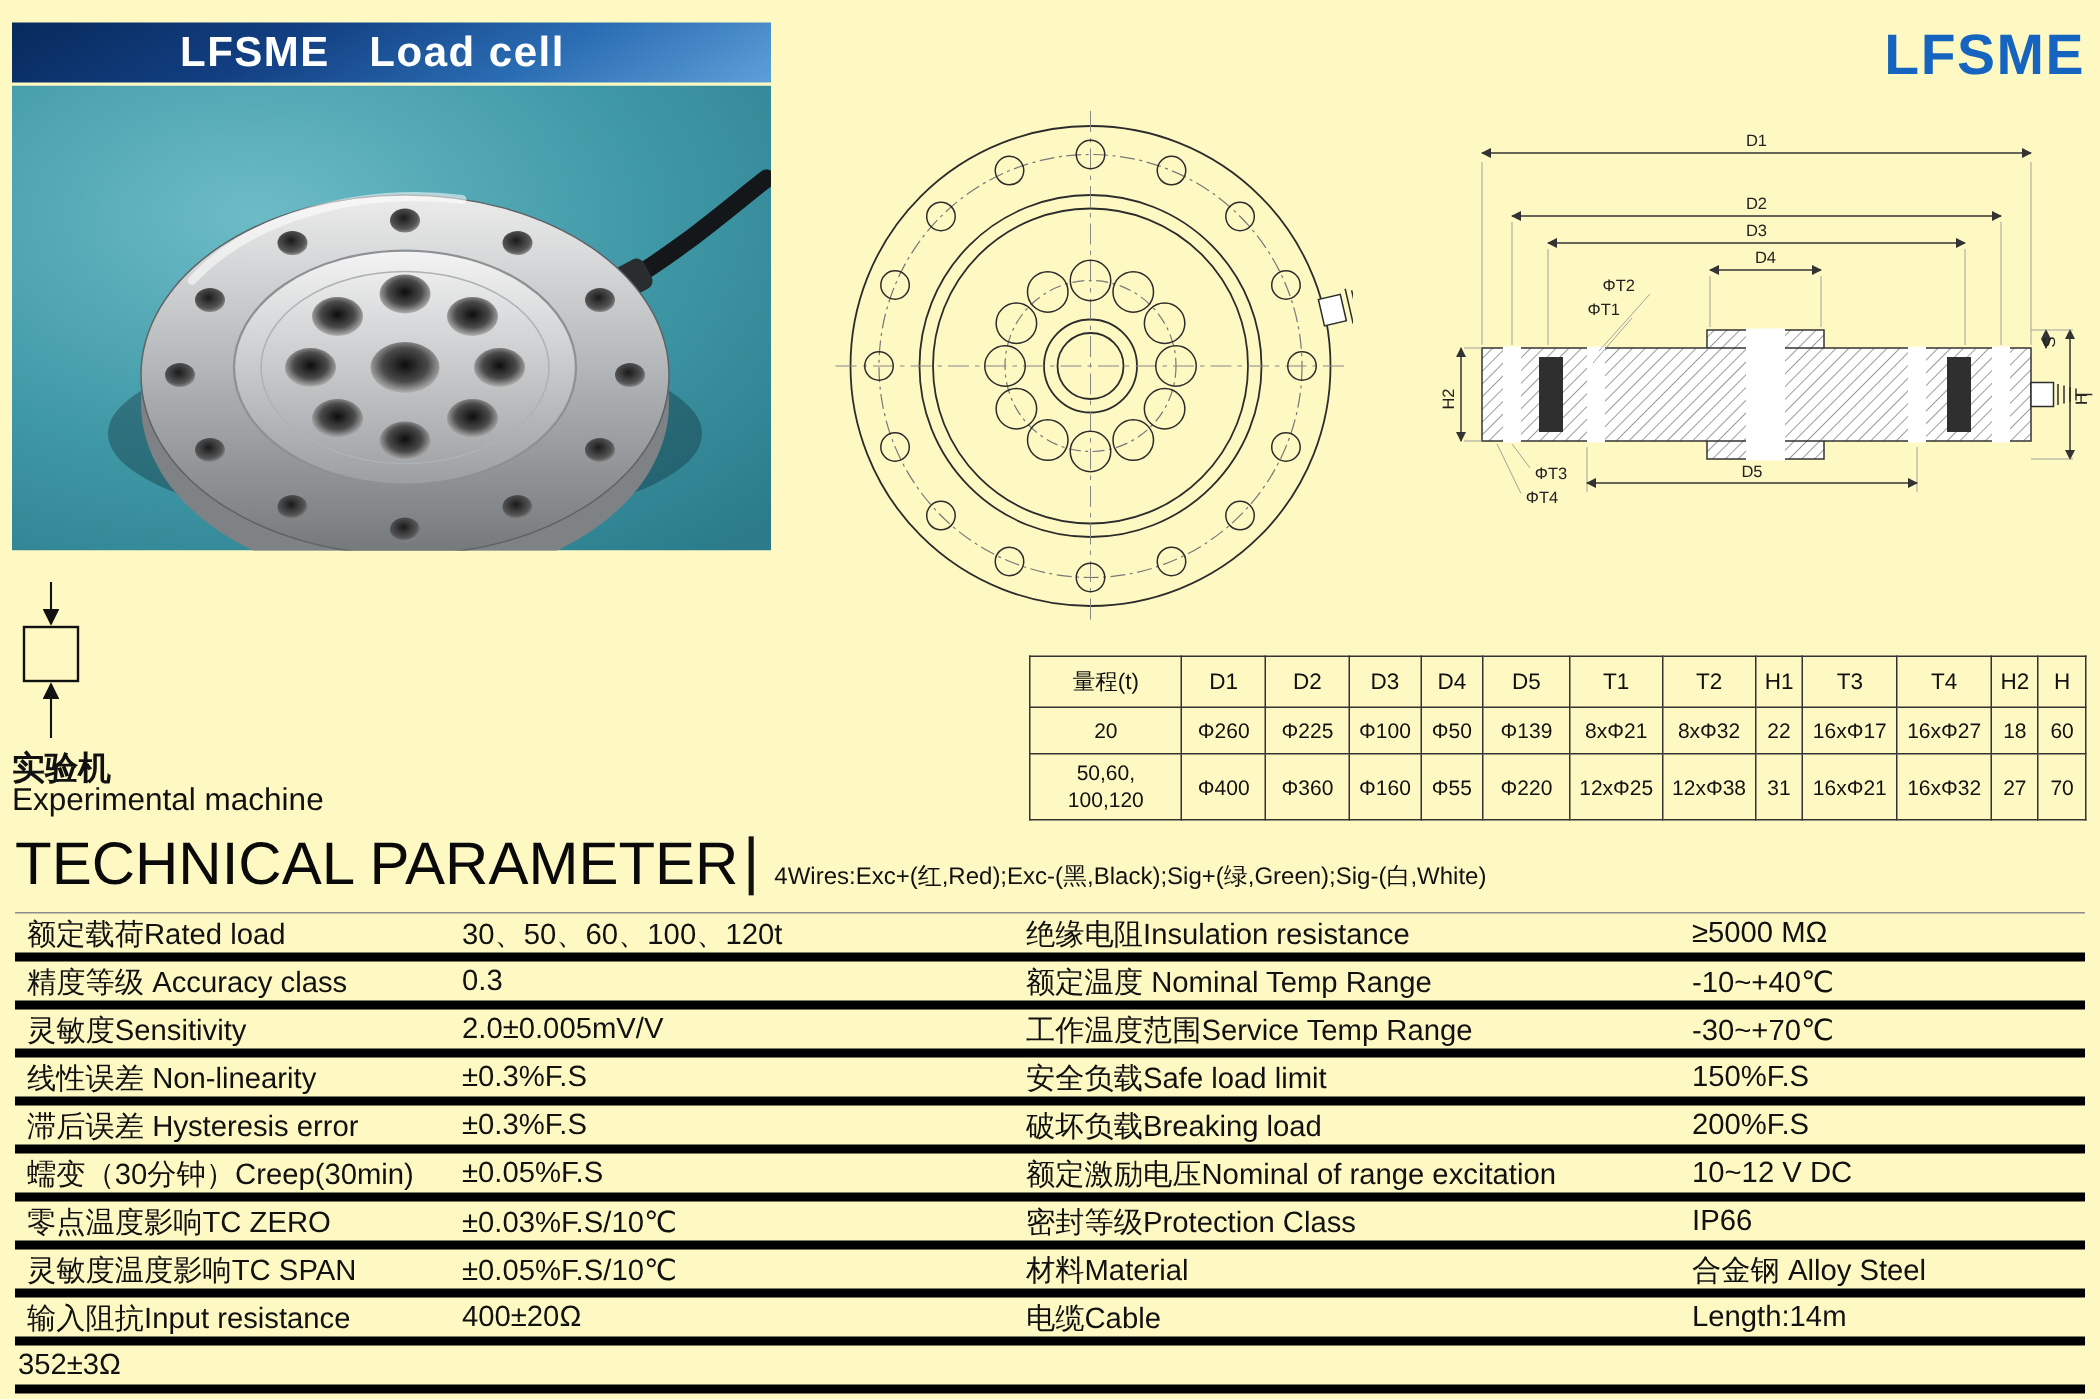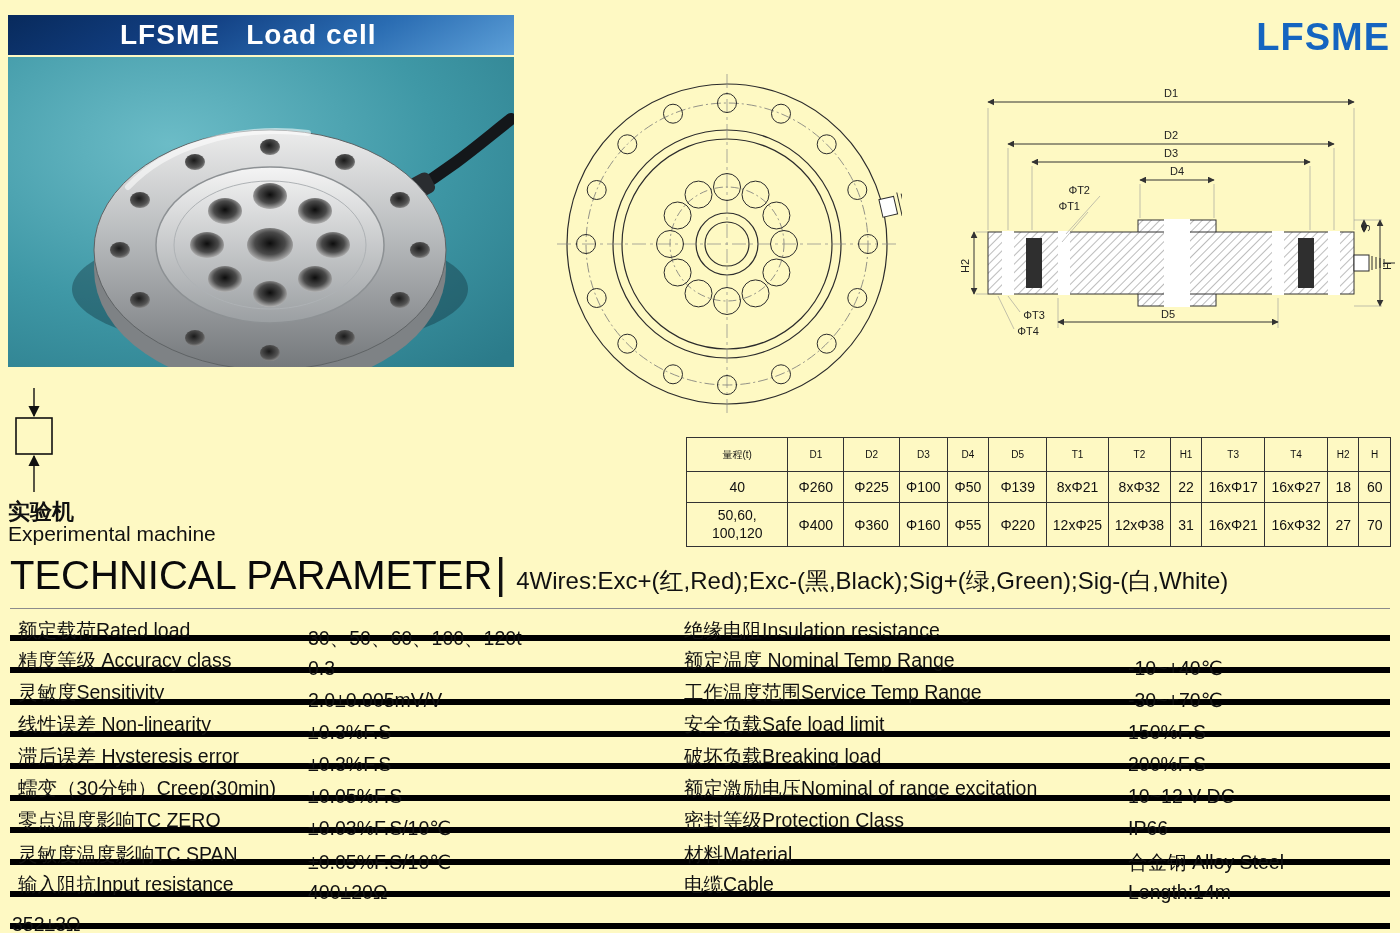--- a/index.html
+++ b/index.html
@@ -19,38 +19,38 @@
   .front-view { position:absolute; left:552px; top:69px; width:350px; height:350px; }
   .section-view { position:absolute; left:958px; top:82px; width:437px; height:272px; }
   .force-symbol { position:absolute; left:12px; top:386px; width:44px; height:110px; }
   .m-cn { position:absolute; left:8px; top:497px; font-size:22px; font-weight:bold; }
   .m-en { position:absolute; left:8px; top:522px; font-size:21px; }
 
   
   .dim-table { position:absolute; left:686px; top:437px; border-collapse:collapse; table-layout:fixed; width:705px; }
   .dim-table th,.dim-table td { border:1px solid #333; text-align:center; vertical-align:middle;
     font-size:14px; font-weight:normal; padding:1px 0; }
-  .dim-table th { height:34px; font-size:10px; }
+  .dim-table th { height:34px; font-size:15px; }
   .dim-table tr.r1 td { height:31px; }
   .dim-table tr.r2 td { height:44px; }
   .pre { white-space:pre-line; line-height:1.25; }
 
   
   .tech-head { position:absolute; left:10px; top:551px; display:flex; align-items:baseline; }
   .tech-title { font-size:40px; font-weight:normal; letter-spacing:0; color:#0a0a0a; }
   .tech-div { font-size:42px; font-weight:300; margin-left:3px; transform:translateY(-1px); }
-  .wires { font-size:24px; margin-left:10px; }
+  .wires { font-size:16px; margin-left:10px; }
 
   
   .params { position:absolute; left:10px; top:608px; width:1380px; border-top:1px solid #8c8c8c; }
   .prow { display:grid; grid-template-columns:296px 370px 450px 264px; height:32px;
     align-items:center; border-bottom:6px solid #000000; }
   .prow span { font-size:19.5px; white-space:nowrap; overflow:visible; }
   .pl { padding-left:8px; }
-  .pv { padding-left:2px;margin-top:16px; }
+  .pv { padding-left:2px; }
 
   svg text { font-family:"Liberation Sans","DejaVu Sans",sans-serif; }
 </style>
 </head>
 <body>
 
 <div class="page">
 
   <div class="banner">
     <span>LFSME   Load cell</span>
@@ -322,21 +322,21 @@
         <th>T2</th>
         <th>H1</th>
         <th>T3</th>
         <th>T4</th>
         <th>H2</th>
         <th>H</th>
       </tr>
     </thead>
     <tbody>
       <tr class="r1">
-        <td>40</td>
+        <td>20</td>
         <td>Φ260</td>
         <td>Φ225</td>
         <td>Φ100</td>
         <td>Φ50</td>
         <td>Φ139</td>
         <td>8xΦ21</td>
         <td>8xΦ32</td>
         <td>22</td>
         <td>16xΦ17</td>
         <td>16xΦ27</td>
@@ -366,20 +366,21 @@
     <span class="tech-title">TECHNICAL PARAMETER</span>
     <span class="tech-div">|</span>
     <span class="wires">4Wires:Exc+(红,Red);Exc-(黑,Black);Sig+(绿,Green);Sig-(白,White)</span>
   </div>
 
   <div class="params">
     <div class="prow">
       <span class="pl">额定载荷Rated load</span>
       <span class="pv">30、50、60、100、120t</span>
       <span class="pl">绝缘电阻Insulation resistance</span>
+      <span class="pv">≥5000 MΩ</span>
     </div>
     <div class="prow">
       <span class="pl">精度等级 Accuracy class</span>
       <span class="pv">0.3</span>
       <span class="pl">额定温度 Nominal Temp Range</span>
       <span class="pv">-10~+40℃</span>
     </div>
     <div class="prow">
       <span class="pl">灵敏度Sensitivity</span>
       <span class="pv">2.0±0.005mV/V</span>

